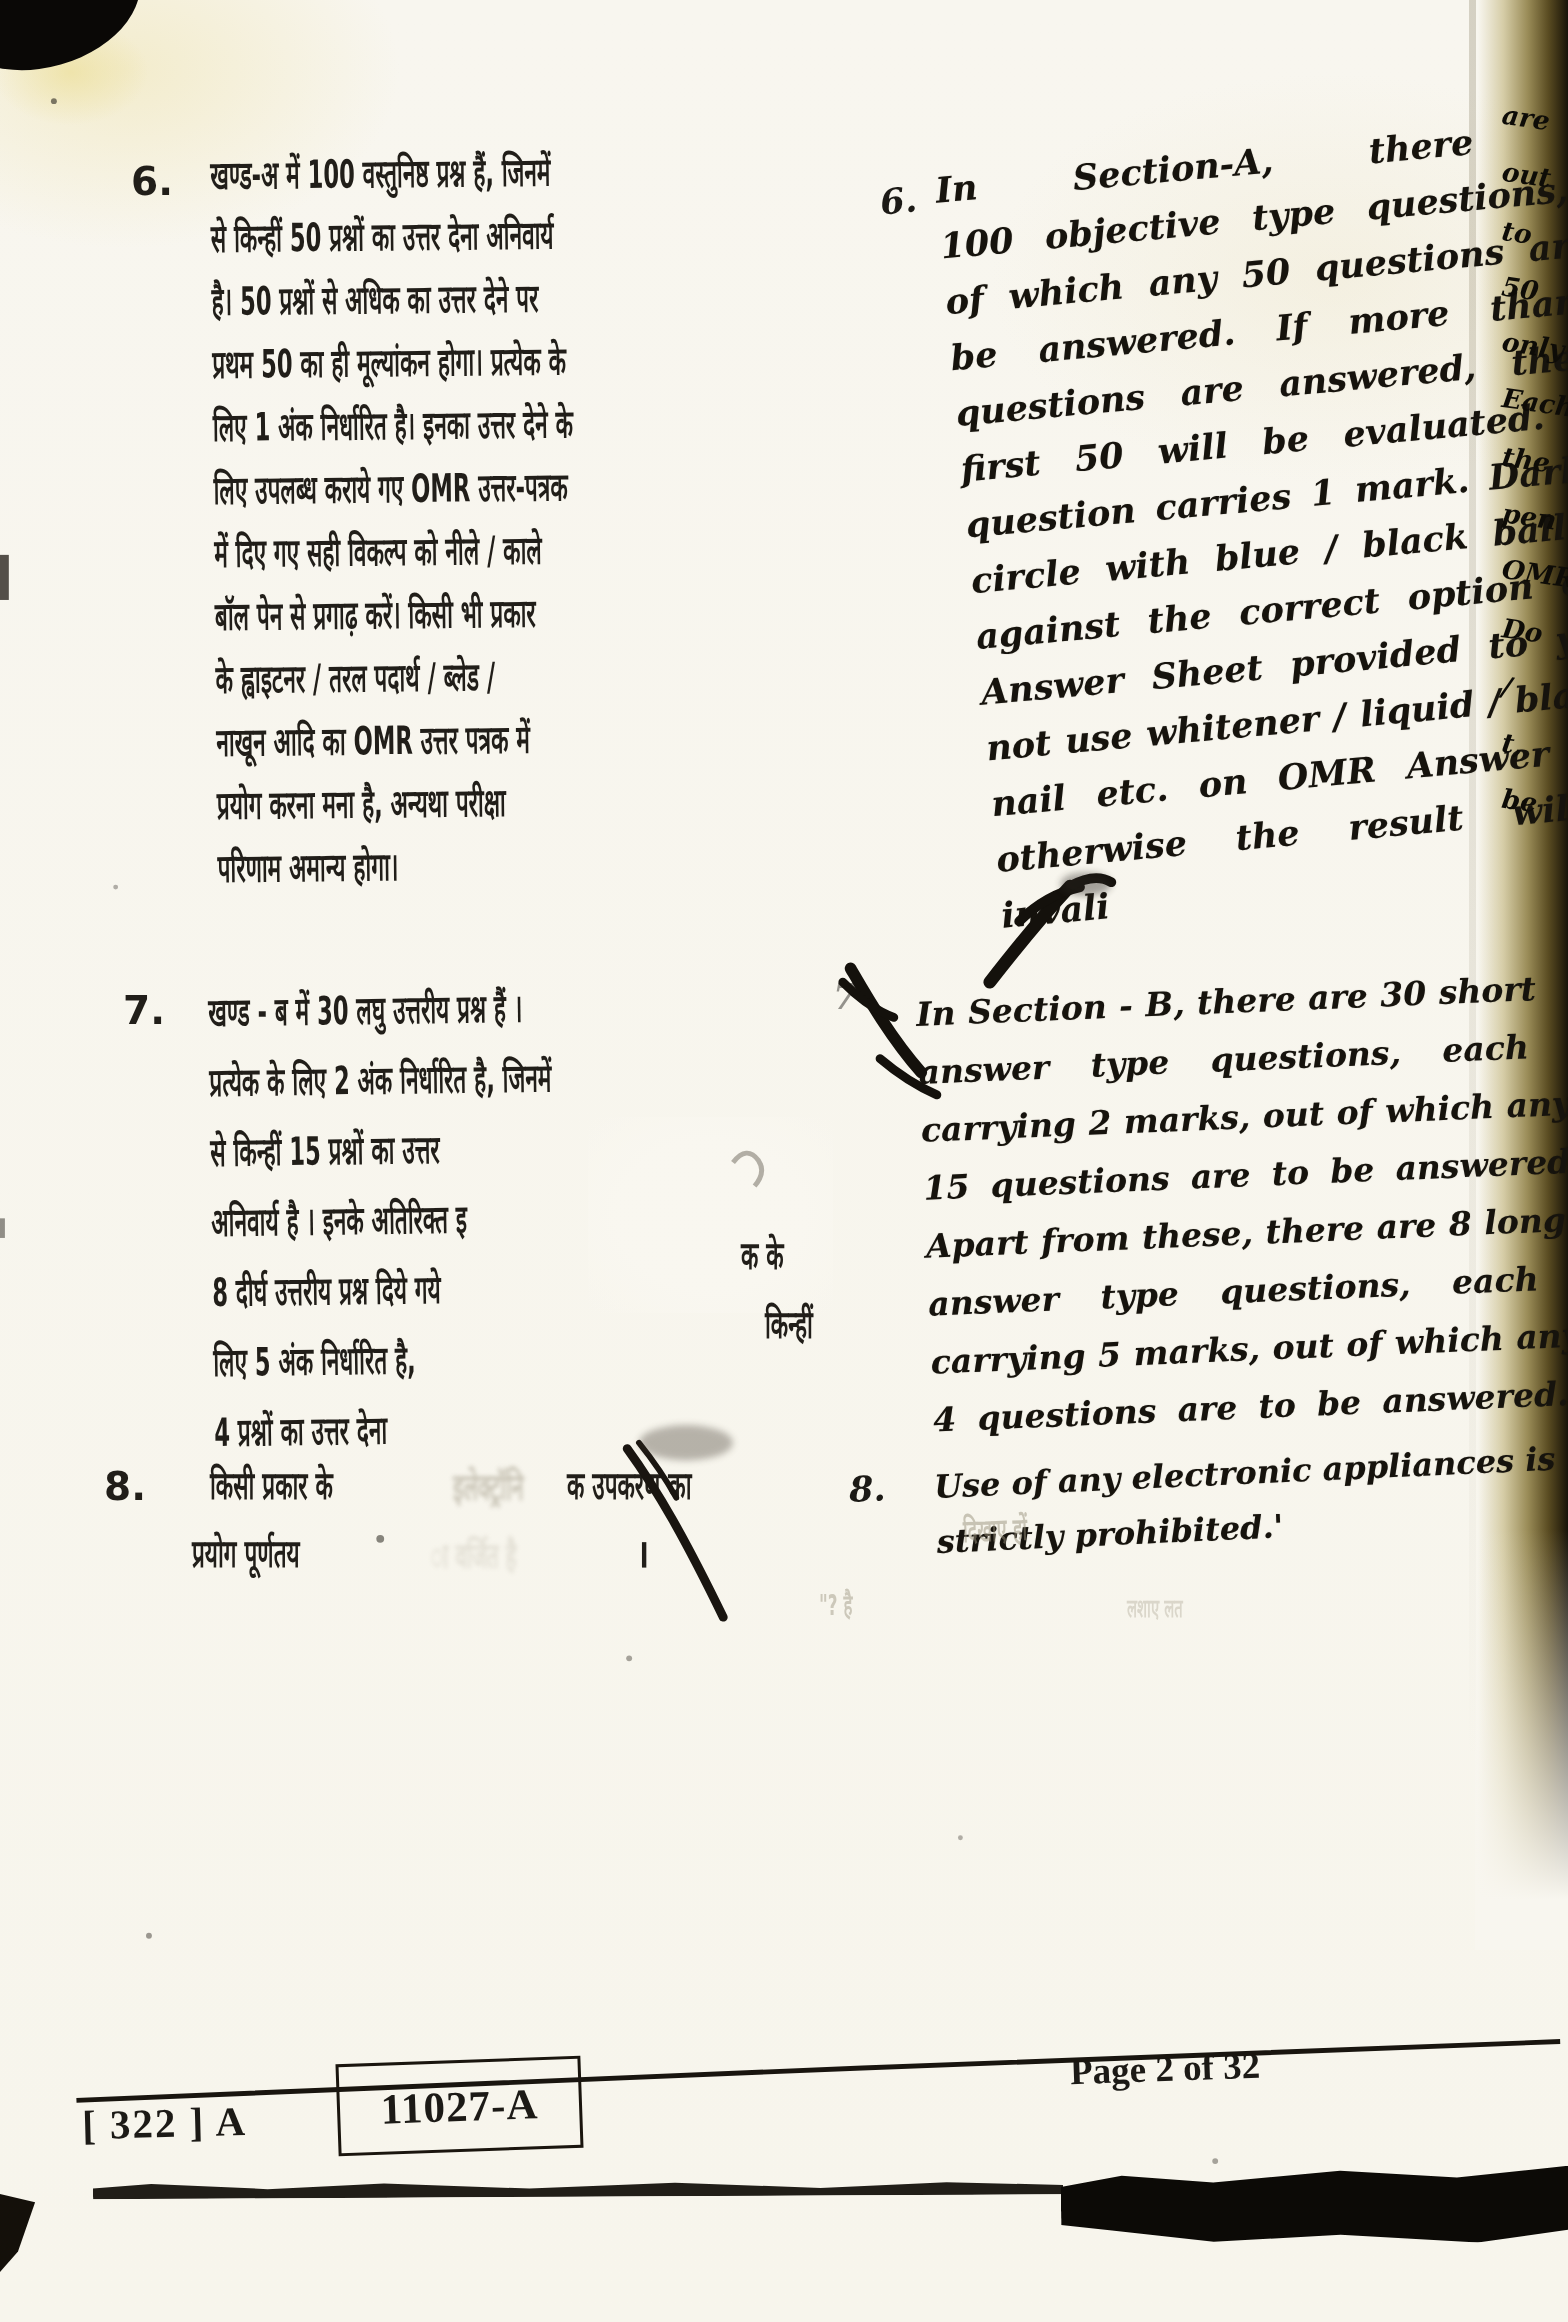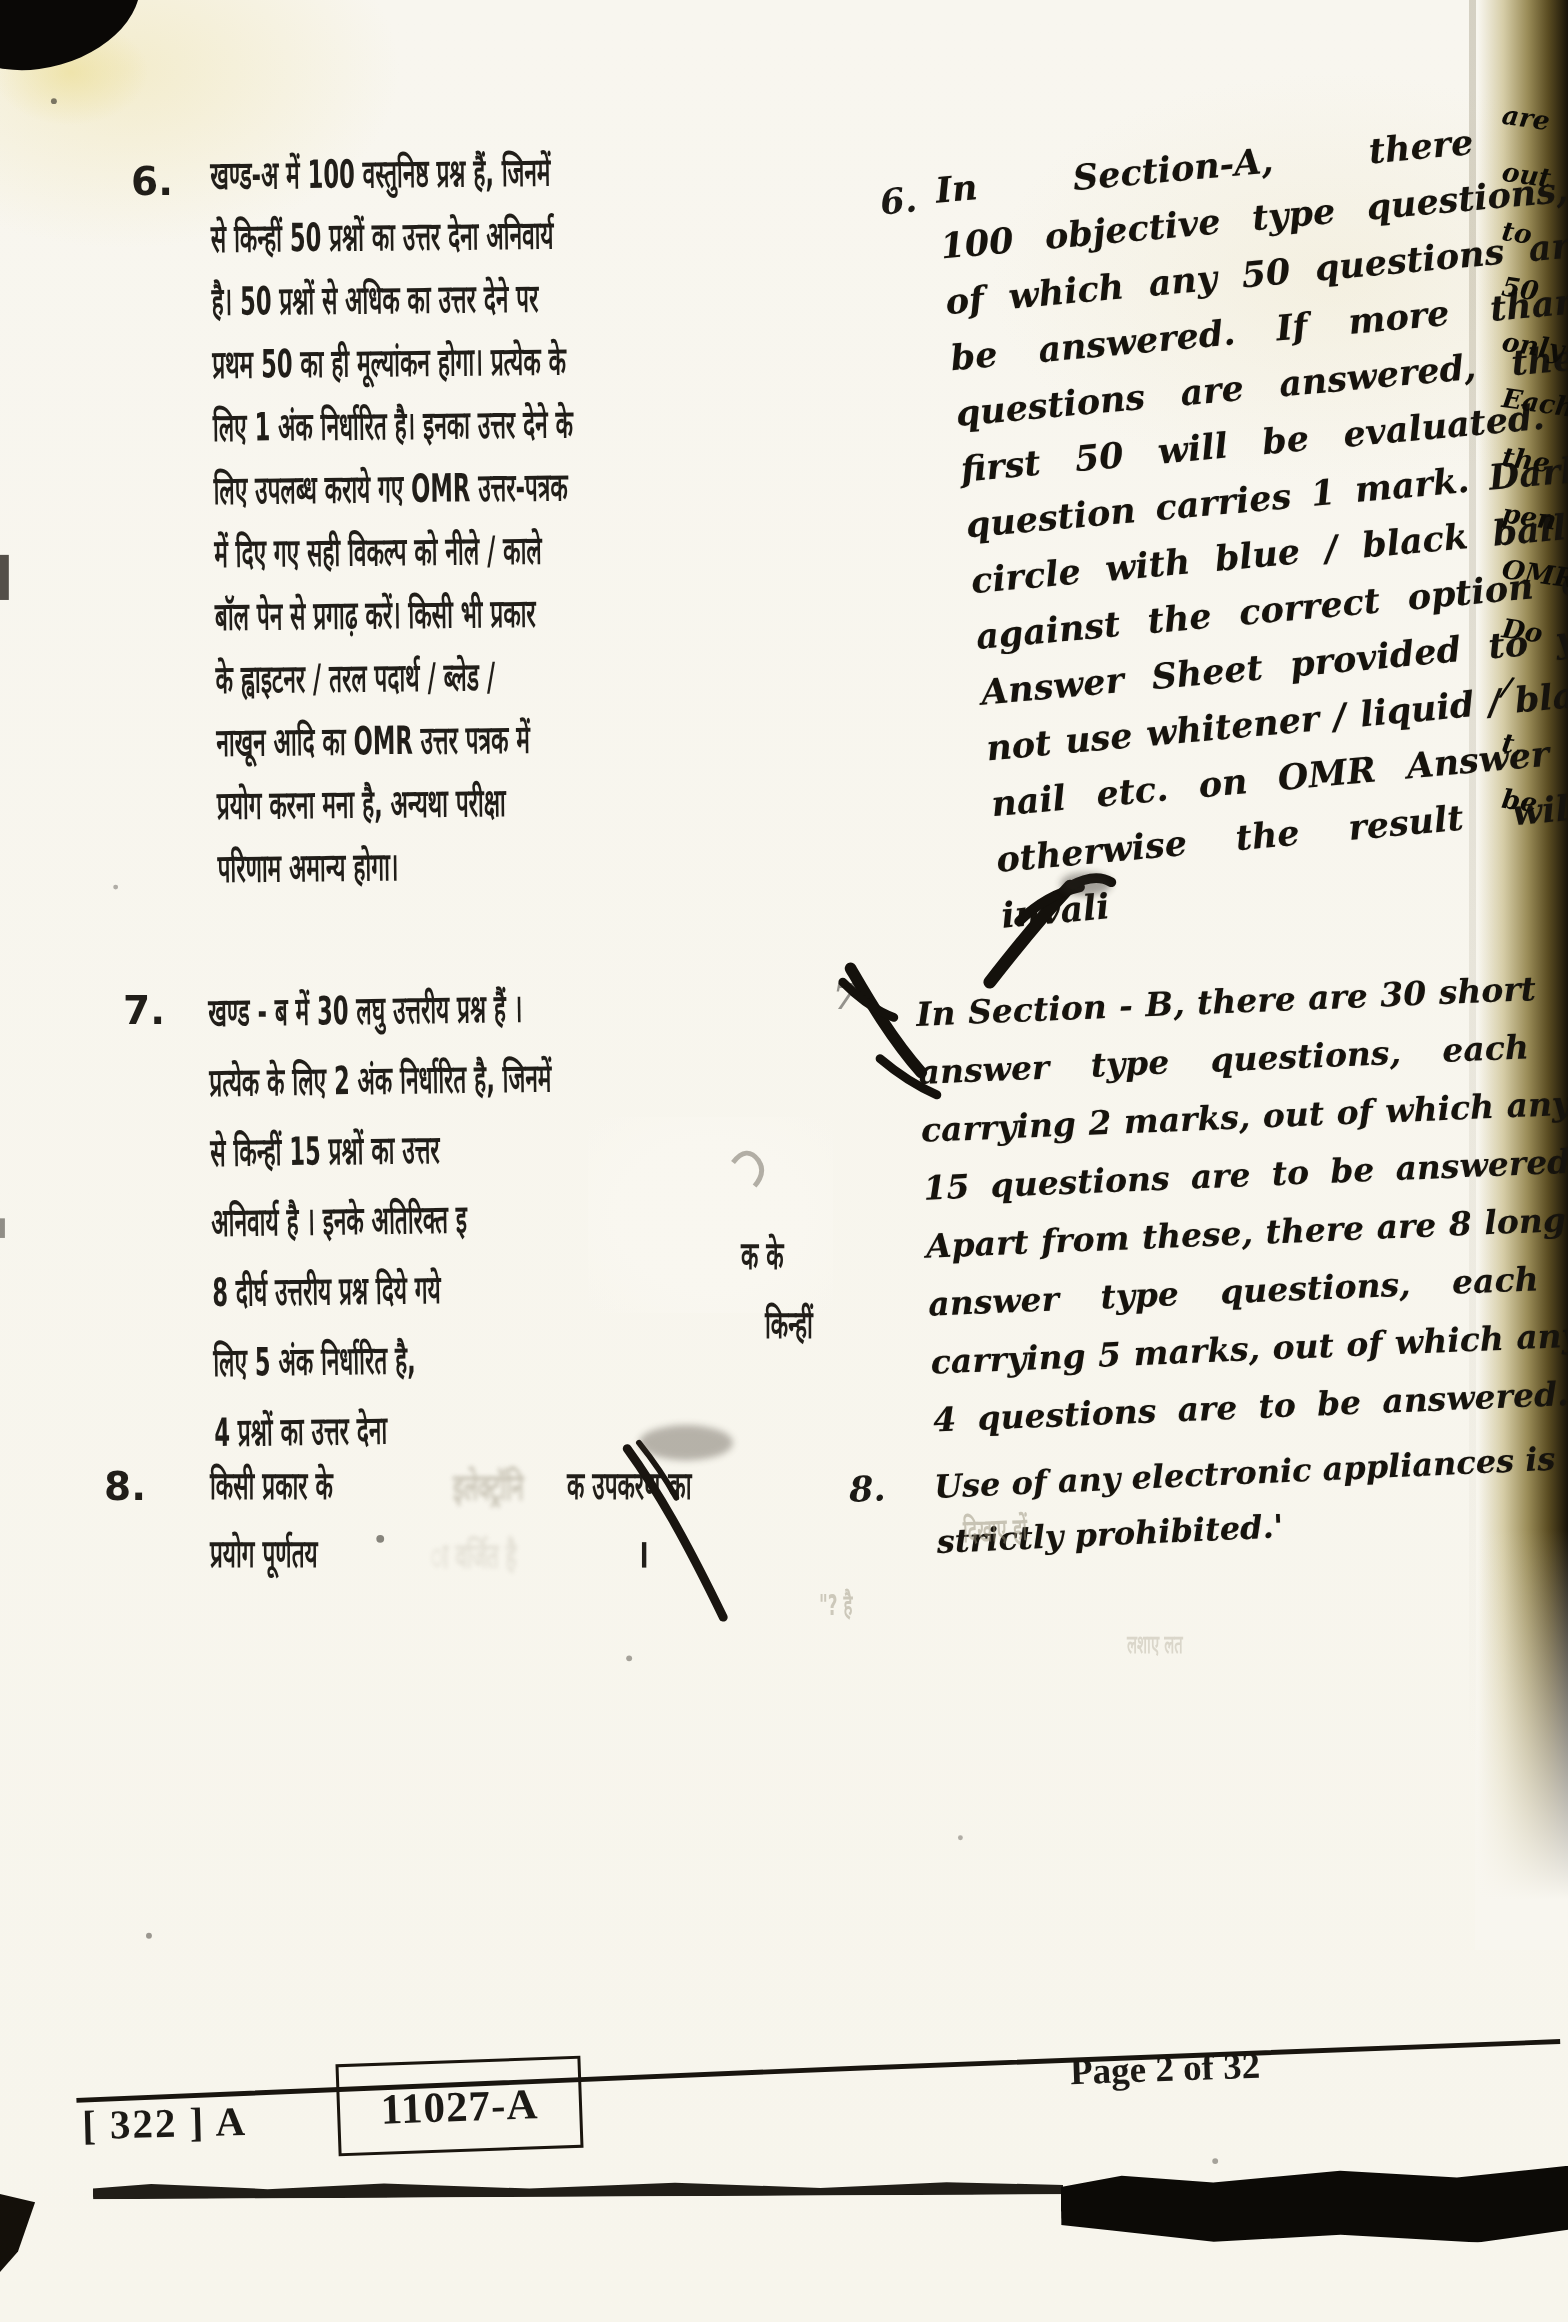--- a/index.html
+++ b/index.html
@@ -155,33 +155,33 @@
   <div class="el ws1">Apart from these, there are 8 long</div>
   <div class="el ws31">answer type questions, each</div>
   <div class="el ws1">carrying 5 marks, out of which any</div>
   <div class="el ws10">4 questions are to be answered.</div>
 </div>
 
 <div class="abs hi h-num" style="left:104px;top:1464px;">8.</div>
 <span class="abs hi" style="left:210px;top:1457px;font-size:39px;"><span class="hlx">किसी प्रकार के</span></span>
 <span class="abs hi ghost" style="left:453px;top:1460px;font-size:37px;"><span class="hlx">इलेक्ट्रॉनि</span></span>
 <span class="abs hi" style="left:567px;top:1457px;font-size:39px;"><span class="hlx">क उपकरण का</span></span>
-<span class="abs hi" style="left:210px;top:1525px;font-size:39px;text-align:center;"><span class="hlx">प्रयोग पूर्णतय</span></span>
+<span class="abs hi" style="left:192px;top:1525px;font-size:39px;text-align:center;"><span class="hlx">प्रयोग पूर्णतय</span></span>
 <span class="abs hi ghost" style="left:431px;top:1531px;font-size:35px;opacity:.2;"><span class="hlx">ा वर्जित है</span></span>
 <span class="abs hi" style="left:635px;top:1525px;font-size:39px;">।</span>
 
 <div class="abs e-num" style="left:849px;top:1468px;transform:rotate(-2deg);">8.</div>
 <div class="abs en e8" style="left:933px;top:1460px;transform:rotate(-2.6deg);transform-origin:0 0;">
   <div class="el">Use of any electronic appliances is</div>
   <div class="el">strictly prohibited.'</div>
 </div>
 
 <span class="faint" style="left:963px;top:1507px;font-size:31px;opacity:.5;transform:rotate(-2deg);"><span class="hlx">दिखाए हों</span></span>
 <span class="faint" style="left:819px;top:1584px;font-size:29px;opacity:.45;"><span class="hlx">"? है</span></span>
-<span class="faint" style="left:1127px;top:1590px;font-size:25.5px;opacity:.3;margin-top:36px;"><span class="hlx">लशाए लत</span></span>
+<span class="faint" style="left:1127px;top:1590px;font-size:25.5px;opacity:.3;"><span class="hlx">लशाए लत</span></span>
 
 <div class="footer-left">[ 322 ] A</div>
 <div class="code-box">
   <span>11027-A</span>
 </div>
 <div class="page-ind">Page 2 of 32</div>
 
 <svg class="overlay" width="1568" height="2323" viewBox="0 0 1600 2370">
   <defs>
     <filter id="blur4" x="-50%" y="-50%" width="200%" height="200%">

